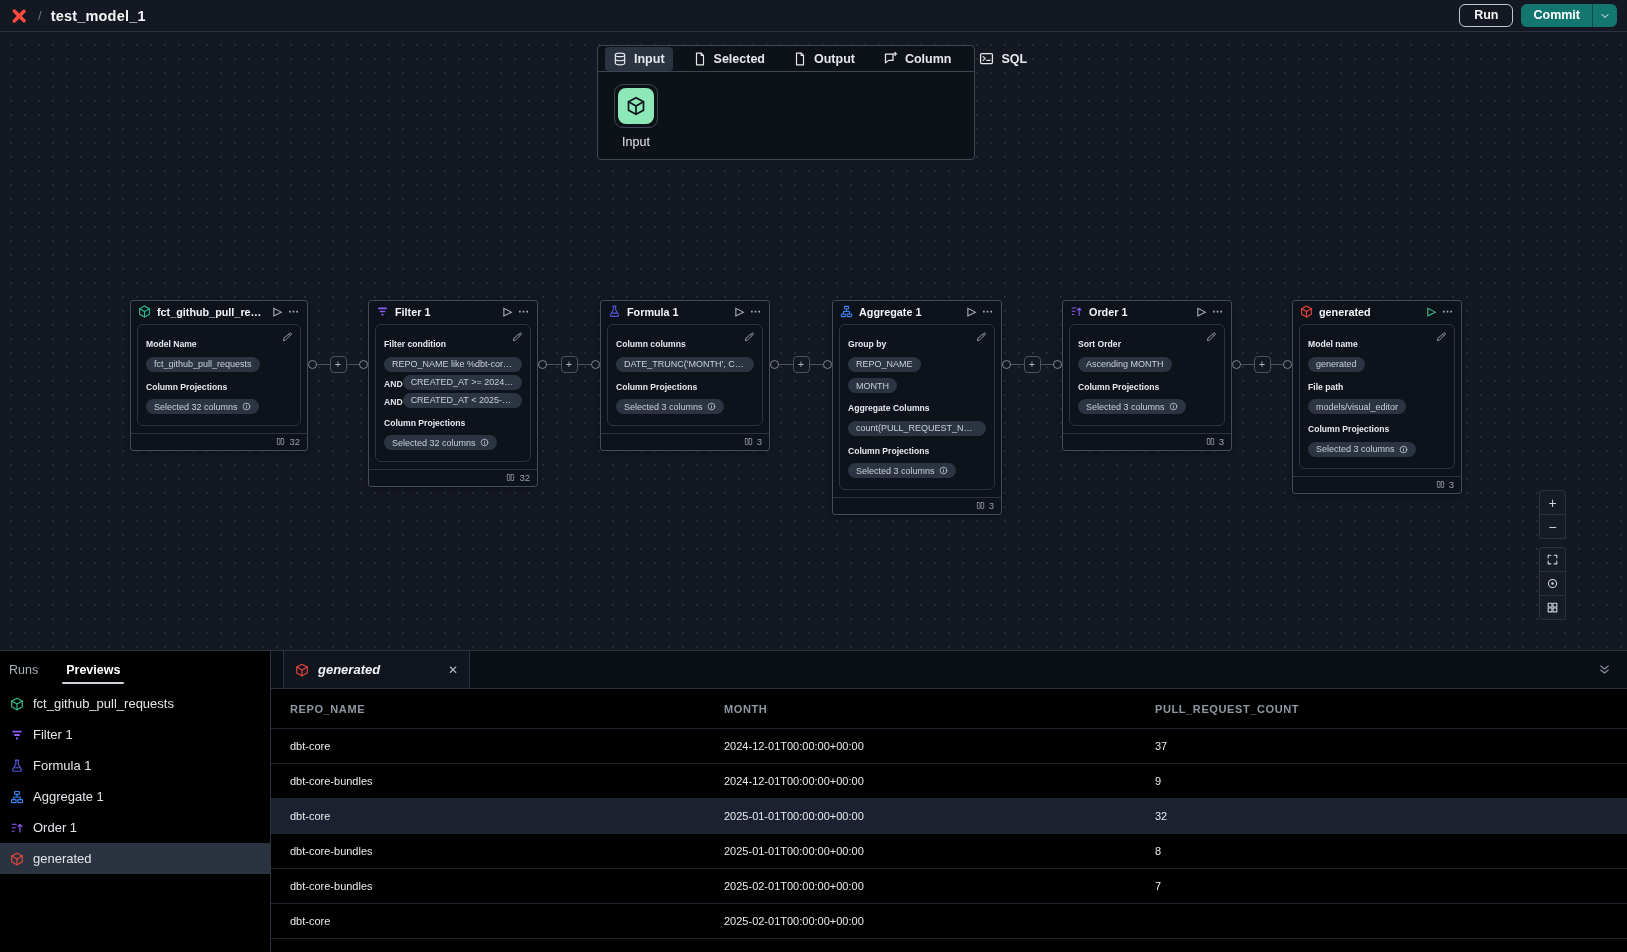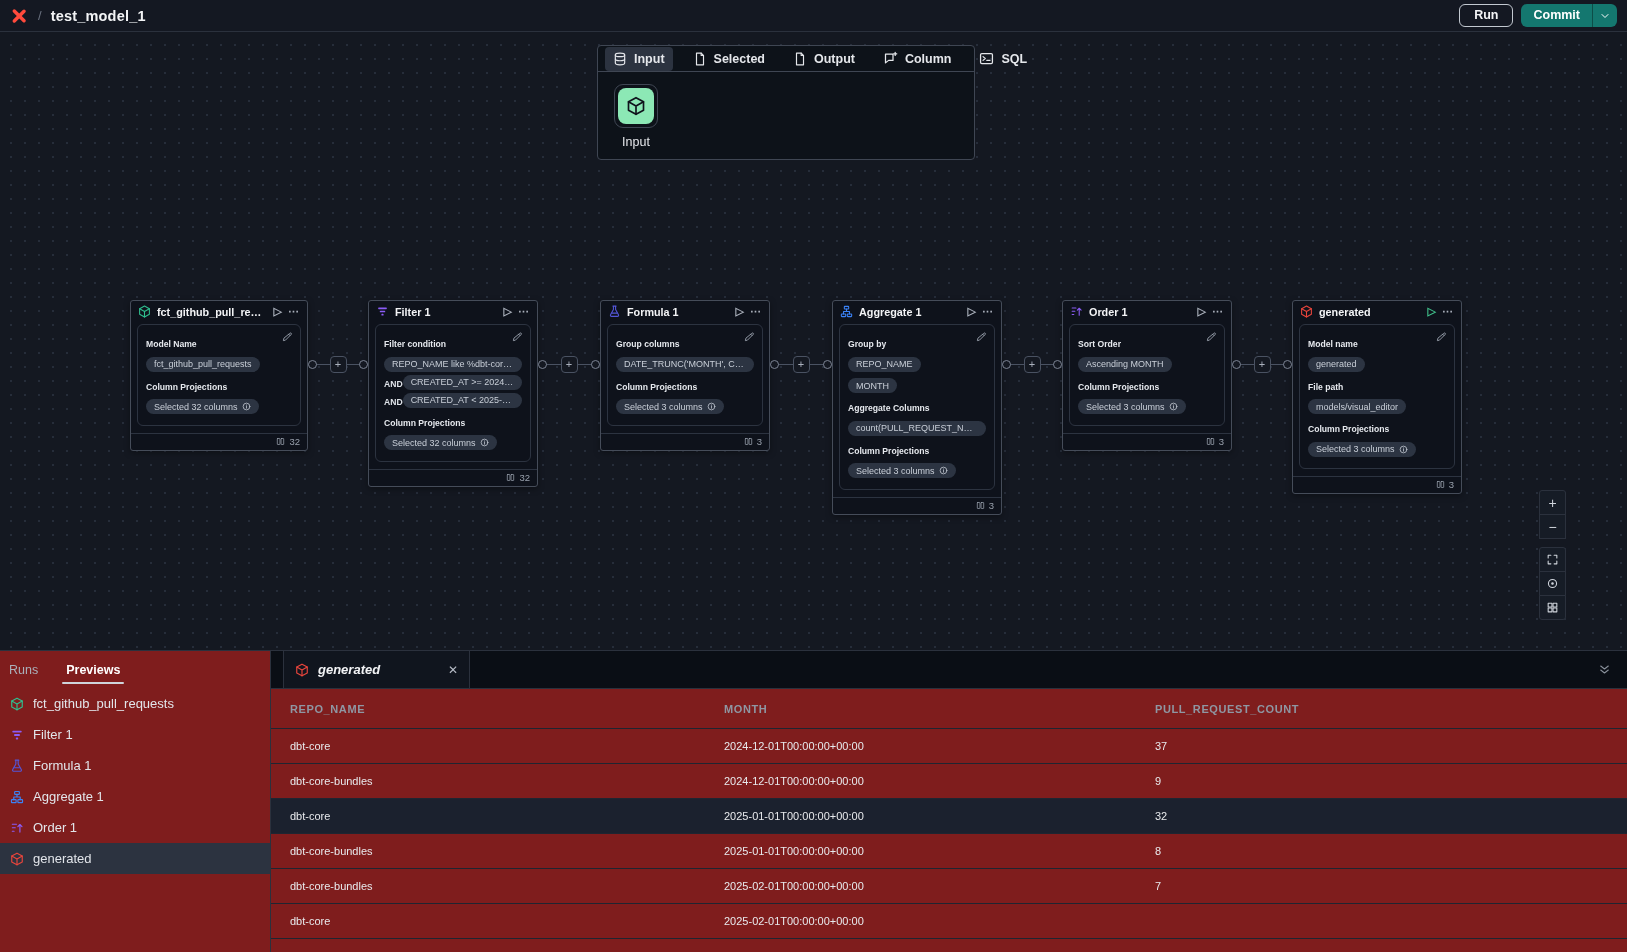--- a/index.html
+++ b/index.html
@@ -60,21 +60,21 @@
   .plusbtn { width:17px; height:17px; border:1px solid #4a5262; border-radius:4px; background:#141821; color:#aab1bd; font-size:11px; line-height:15px; text-align:center; position:relative; z-index:1; cursor:pointer; }
 
   
   .zoomctl { position:absolute; right:61px; top:458px; width:27px; display:flex; flex-direction:column; }
   .zbtn { width:27px; height:25px; background:#161c26; border:1px solid #2b313d; margin-top:-1px; display:flex; align-items:center; justify-content:center; color:#cfd4db; font-size:14px; cursor:pointer; }
   .zbtn:first-child { margin-top:0; border-radius:3px 3px 0 0; }
   .zbtn.gap { margin-top:8px; border-radius:3px 3px 0 0; }
   .zbtn:last-child { border-radius:0 0 3px 3px; }
 
   
-  .bottom { display:flex; height:302px; border-top:1px solid #2b313d; background:#7f1d1d; }
+  .bottom { display:flex; height:302px; border-top:1px solid #2b313d; background:#000000; }
   .sidebar { width:271px; flex-shrink:0; border-right:1px solid #2b313d; display:flex; flex-direction:column; }
   .side-tabs { display:flex; align-items:center; height:37px; padding-left:9px; gap:28px; }
   .side-tab { font-size:12.5px; color:#aab1bb; cursor:pointer; position:relative; height:100%; display:flex; align-items:center; }
   .side-tab.active { color:#fff; font-weight:bold; }
   .side-tab.active::after { content:''; position:absolute; left:-4px; right:-4px; bottom:4px; height:2px; background:#cfd4db; border-radius:1px; }
   .side-item { display:flex; align-items:center; gap:9px; height:31px; padding-left:10px; font-size:13px; color:#e2e5ea; cursor:pointer; }
   .side-item.selected { background:#2c3340; }
 
   .preview { flex:1; min-width:0; display:flex; flex-direction:column; }
   .ptabbar { height:38px; background:#0a0e15; border-bottom:1px solid #2b313d; display:flex; align-items:center; flex-shrink:0; }
@@ -342,21 +342,21 @@
       <span class="node-play">▷</span>
       <span class="node-menu">⋯</span>
     </div>
     <div class="node-card">
       <span class="pencil">
           <svg class="ic stk" width="11" height="11" viewBox="0 0 24 24">
             <path d="M4 16.5L3 21l4.5-1L20 7.5a1.9 1.9 0 0 0-2.7-2.7z"></path>
             <path d="M14.5 7l2.7 2.7"></path>
           </svg>
         </span>
-      <div class="f-label">Group columns</div>
+      <div class="f-label">Column columns</div>
       <span class="pill">
           <span class="trunc">DATE_TRUNC('MONTH', CREATED_AT...</span>
         </span>
       <div class="f-label">Column Projections</div>
       <span class="pill">
           <span class="trunc">Selected 3 columns</span>
           <span>
             <svg class="ic stk" width="9" height="9" viewBox="0 0 24 24">
               <circle cx="12" cy="12" r="9"></circle>
               <path d="M12 7.8v.4M12 11v5.5"></path>

